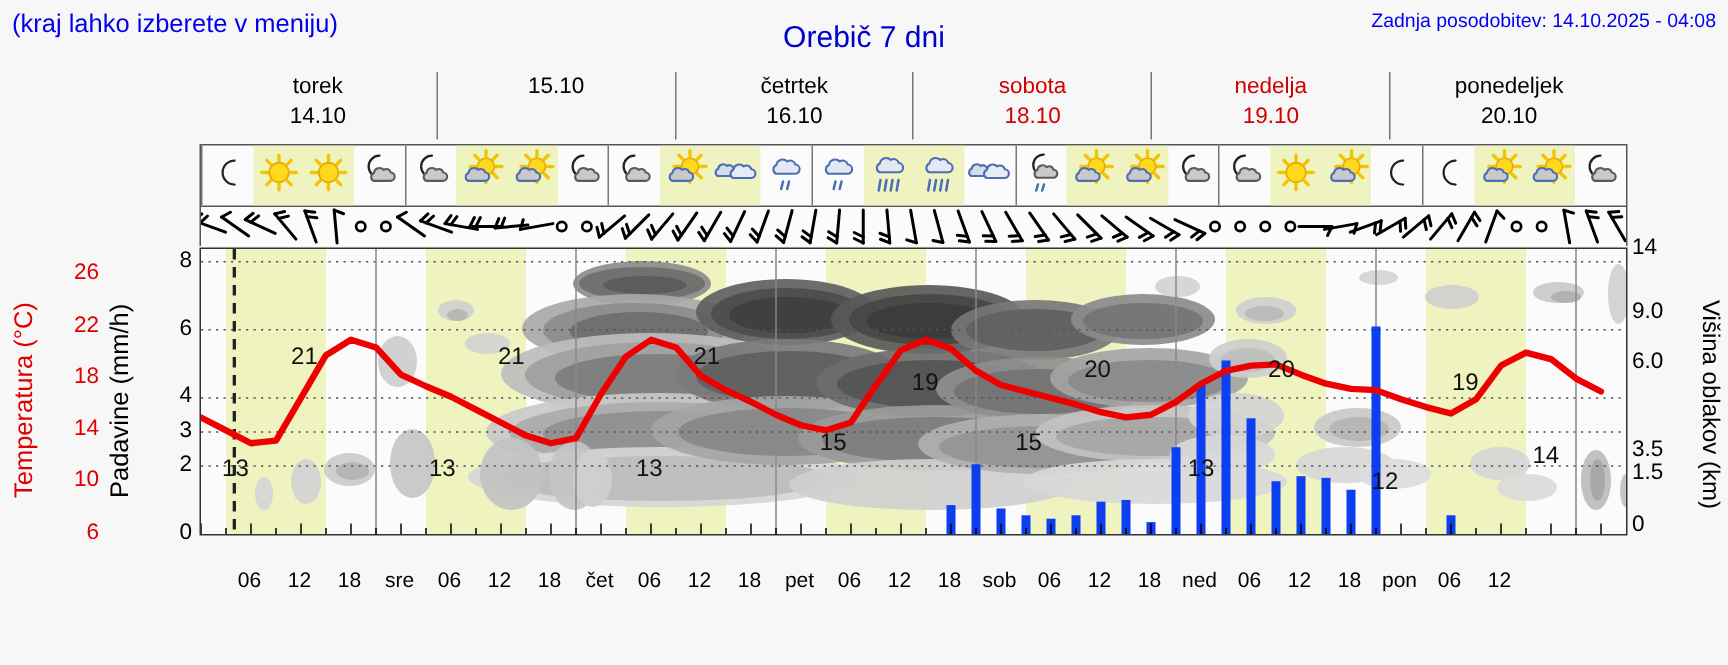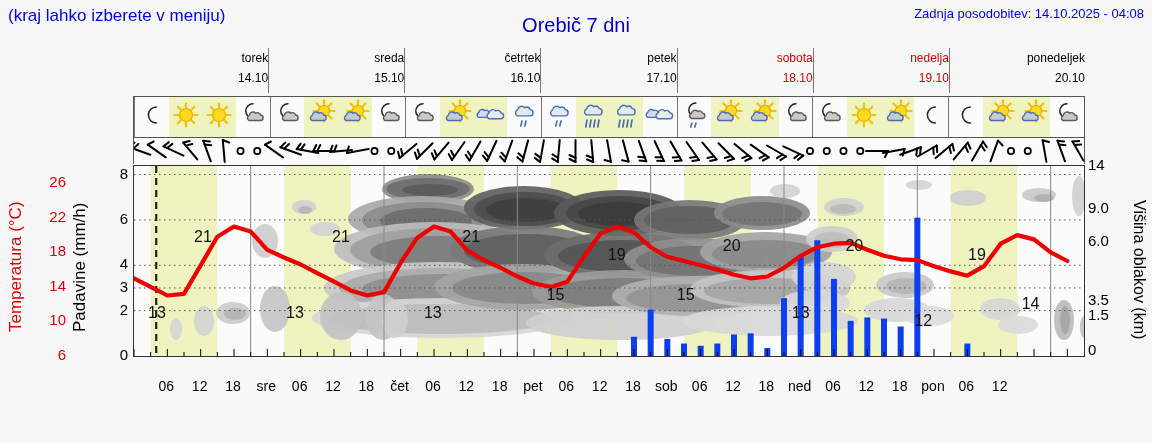--- a/index.html
+++ b/index.html
@@ -11,21 +11,21 @@
   }
   .abs{position:absolute;}
 
   
   #hdr-note{left:8px;top:6px;font-size:17px;color:#0000ee;}
   #hdr-title{left:0;top:14px;width:1152px;text-align:center;font-size:20px;color:#0000cc;}
   #hdr-update{right:8px;top:6px;font-size:13px;color:#0000ee;margin-left:16px;}
 
   
   #dayhdr{left:133px;top:48px;width:952px;height:45px;display:flex;}
-  .daycell{flex:1 1 0;text-align:right;font-size:12px;color:#000;line-height:20px;
+  .daycell{flex:1 1 0;text-align:center;font-size:15px;color:#000;line-height:20px;
            border-left:1px solid #777;box-sizing:border-box;}
   .daycell:first-child{border-left:none;}
   .daycell.weekend{color:#d00000;}
 
   
   #iconband{left:133px;top:96px;width:952px;height:42px;border:1px solid #555;box-sizing:border-box;
             background:#fbfbfb;display:flex;overflow:hidden;}
   .icell{flex:1 1 0;position:relative;}
   .icell.ylw{background:#eef3c0;}
   .icell.sep{border-left:1px solid #777;}
@@ -68,30 +68,25 @@
 <div class="abs" id="hdr-note">(kraj lahko izberete v meniju)</div>
 <div class="abs" id="hdr-title">Orebič 7 dni</div>
 <div class="abs" id="hdr-update">Zadnja posodobitev: 14.10.2025 - 04:08</div>
 
 <div class="abs" id="dayhdr">
     <div class="daycell">
       <div>torek</div>
       <div>14.10</div>
     </div>
     <div class="daycell">
-      <div>sreda</div>
       <div>15.10</div>
     </div>
     <div class="daycell">
       <div>četrtek</div>
       <div>16.10</div>
-    </div>
-    <div class="daycell">
-      <div>petek</div>
-      <div>17.10</div>
     </div>
     <div class="daycell weekend">
       <div>sobota</div>
       <div>18.10</div>
     </div>
     <div class="daycell weekend">
       <div>nedelja</div>
       <div>19.10</div>
     </div>
     <div class="daycell">

